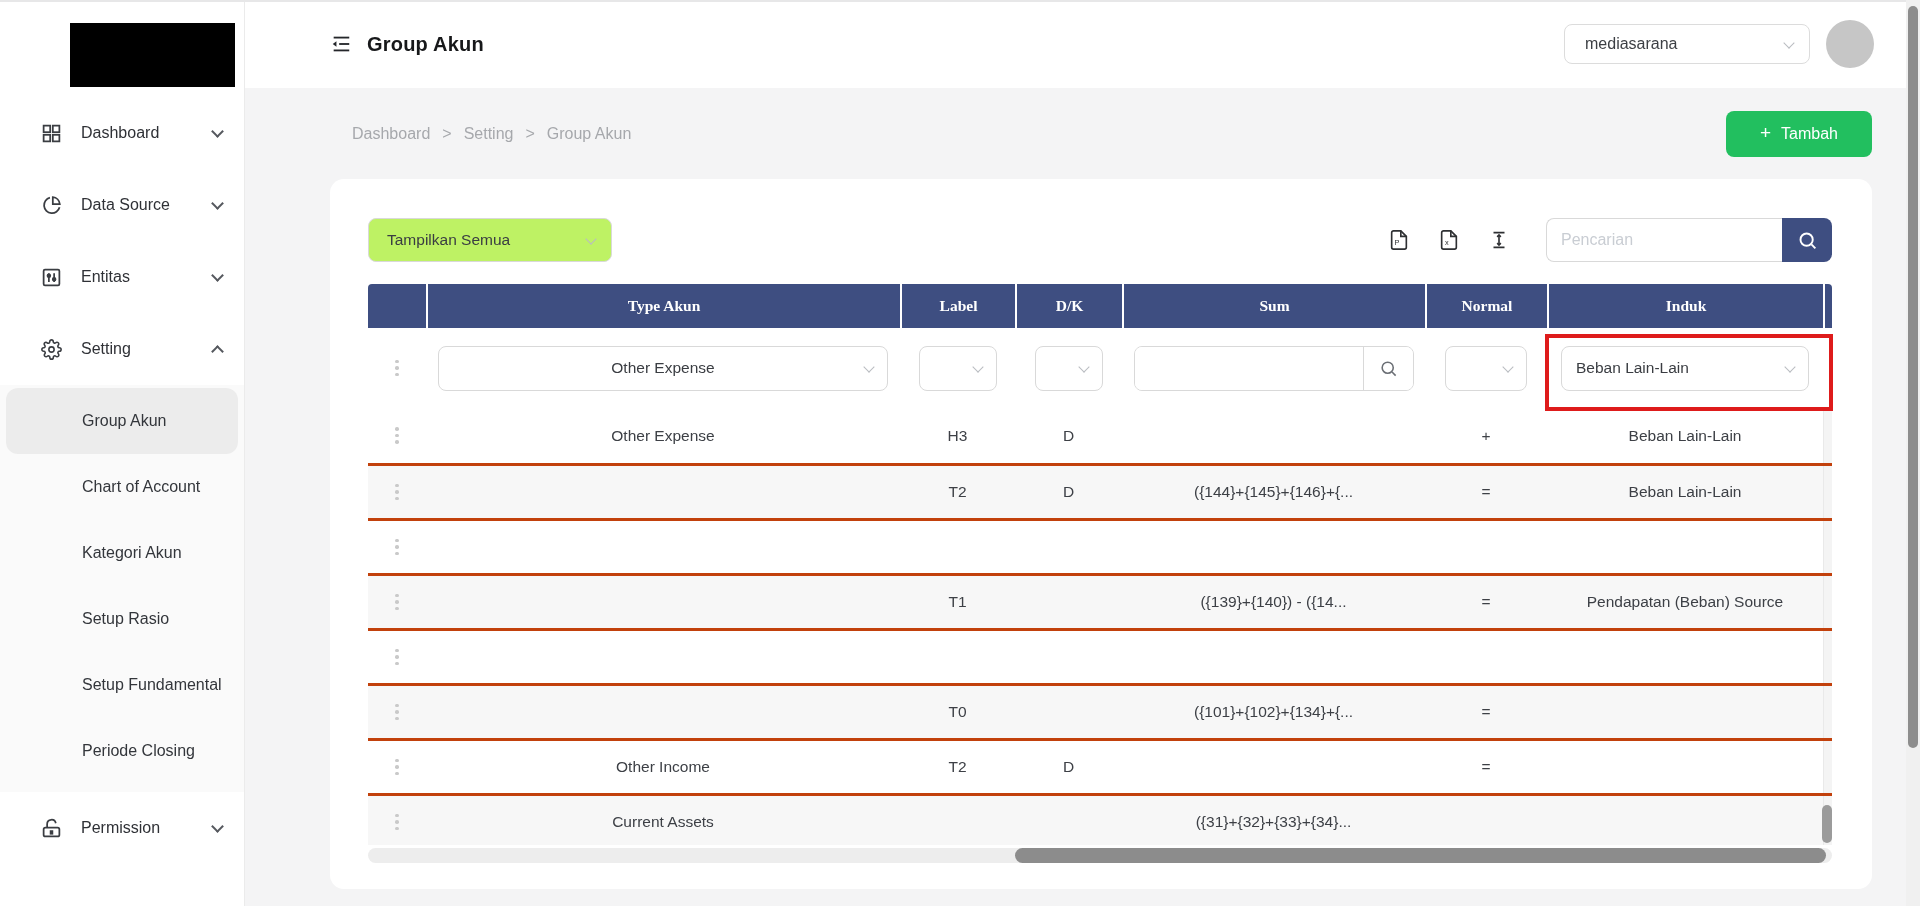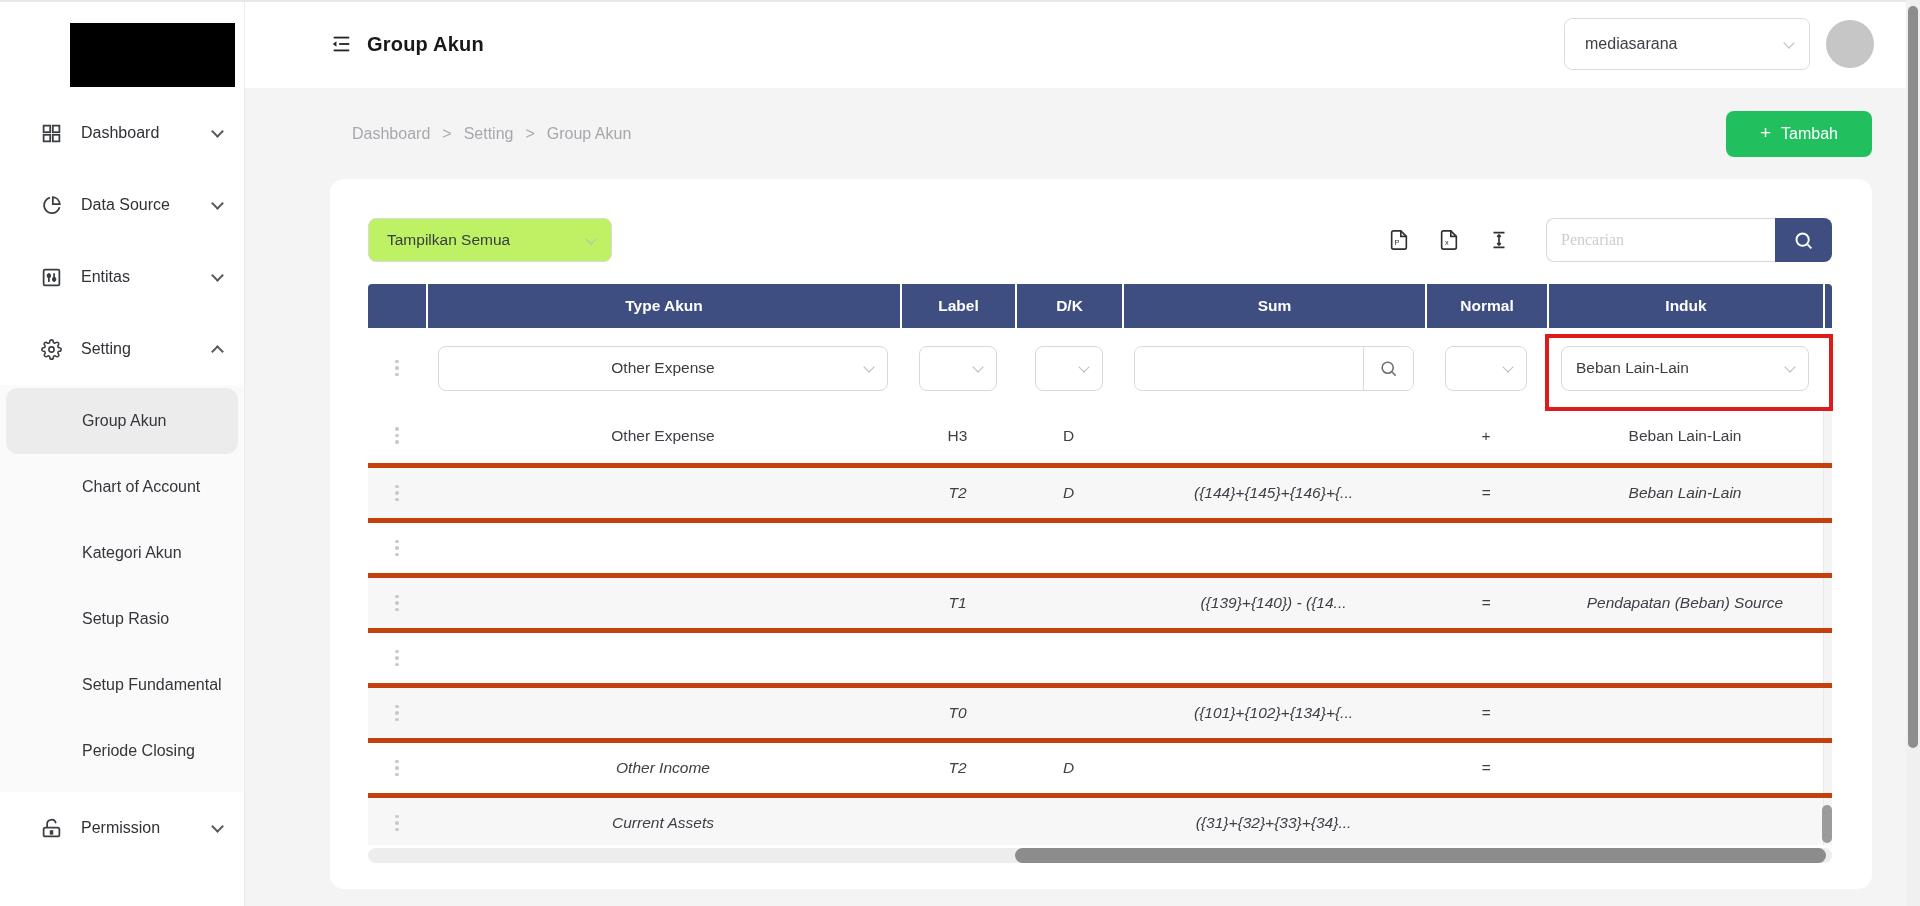--- a/index.html
+++ b/index.html
@@ -24,21 +24,21 @@
   .sub-item { height:66px; display:flex; align-items:center; padding-left:76px; font-size:16px;
               color:#33363b; cursor:pointer; margin:0 6px; border-radius:12px; }
   .sub-item.active { background:#ececec; }
 
   
   .main { position:absolute; left:245px; top:0; width:1675px; height:906px; }
   .topbar { height:88px; background:#fff; display:flex; align-items:center; padding:0 46px 0 85px; }
   .title-wrap { display:flex; align-items:center; gap:15px; }
   .page-title { font-size:20px; font-weight:700; color:#17181a; letter-spacing:.2px; }
   .topbar-right { margin-left:auto; display:flex; align-items:center; gap:16px; }
-  .company-select { width:246px; height:52px; border:1px solid #dcdcdc; border-radius:8px; background:#fff;
+  .company-select { width:246px; height:40px; border:1px solid #dcdcdc; border-radius:8px; background:#fff;
                     display:flex; align-items:center; padding:0 16px 0 20px; font-size:16px; color:#3c3f44; cursor:pointer; }
   .company-select .selchev { margin-left:auto; }
   .selchev { width:8px; height:8px; border-right:1.6px solid #b9bcc1; border-bottom:1.6px solid #b9bcc1;
              transform:rotate(45deg); margin-top:-3px; }
   .avatar { width:48px; height:48px; border-radius:50%; background:#c6c6c6; cursor:pointer; }
 
   
   .crumb-row { margin:0 48px 0 85px; height:91px; display:flex; align-items:center; justify-content:space-between; }
   .breadcrumb { display:flex; align-items:center; gap:12px; padding-left:22px; font-size:16px; color:#a6a8ac; }
   .btn-add { width:146px; height:46px; background:#22BF5F; border:none; border-radius:8px; color:#fff;
@@ -50,31 +50,31 @@
   .card { margin:0 48px 0 85px; height:710px; background:#fff; border-radius:14px;
           padding:39px 40px 0 38px; position:relative; overflow:hidden; }
   .toolbar { display:flex; align-items:center; justify-content:space-between; height:44px; margin-bottom:22px; }
   .show-select { width:244px; height:44px; border:1px solid #d9d9d9; border-radius:8px; display:flex;
                  align-items:center; padding:0 16px 0 18px; font-size:15.5px; color:#3a3d42; cursor:pointer; background:#bef264; }
   .show-select .selchev { margin-left:auto; }
   .toolbar-right { display:flex; align-items:center; }
   .tool-icon { width:24px; height:24px; color:#2e3033; margin-right:26px; cursor:pointer; display:flex; align-items:center; }
   .search-wrap { display:flex; width:286px; height:44px; margin-left:8px; }
   .search-input { flex:1; border:1px solid #d9d9d9; border-right:none; border-radius:8px 0 0 8px;
-                  padding:0 14px; font-size:16px; color:#444; outline:none; font-family:Liberation Serif, serif; }
+                  padding:0 14px; font-size:16px; color:#444; outline:none; font-family:Liberation Sans, sans-serif; }
   .search-input::placeholder { color:#c9cdd3; }
   .search-btn { width:64px; background:#3E4E81; border:none; border-radius:0 8px 8px 0; cursor:pointer;
                 display:flex; align-items:center; justify-content:center; }
 
   
   .gtable { width:1464px; }
   .thead { display:grid; grid-template-columns:58px 474px 115px 107px 303px 122px 276px 9px;
            height:44px; background:#3E4E81; border-radius:4px 4px 0 0; }
   .th { display:flex; align-items:center; justify-content:center; color:#fff; font-size:15.5px; font-weight:700; }
-  .th + .th { border-left:2px solid #fff; }
+  .th + .th { border-left:2px solid #fff;font-family:Liberation Serif, serif; }
 
   .filter-row { display:grid; grid-template-columns:58px 474px 115px 107px 303px 122px 276px 9px;
                 height:80px; align-items:center; background:#fff; }
   .sel { height:45px; border:1px solid #d9d9d9; border-radius:8px; background:#fff; display:flex;
          align-items:center; position:relative; font-size:15.5px; color:#3a3d42; cursor:pointer; }
   .sel .selchev { position:absolute; right:14px; }
   .sel.center { justify-content:center; }
   .sel.left { padding-left:14px; }
   .cellbox { display:flex; justify-content:center; align-items:center; }
   .w-type { width:450px; } .w-label { width:78px; } .w-dk { width:68px; } .w-normal { width:82px; }
@@ -84,21 +84,21 @@
              display:flex; align-items:center; justify-content:center; color:#6b6f75; }
   .induk-wrap { position:relative; width:248px; }
   .induk-wrap .sel { width:248px; }
   .red-box { position:absolute; top:-12px; left:-16px; right:-24px; bottom:-20px;
              border:4px solid #DE1B1B; pointer-events:none; z-index:5; }
 
   .tbody { height:437px; overflow:hidden; position:relative; }
   .trow { display:grid; grid-template-columns:58px 474px 115px 107px 303px 122px 276px 9px;
           height:55px; background:#fff; }
   .trow.alt { background:#f7f7f7; }
-  .trow + .trow { border-top:5px solid #c2410c;font-style:italic; }
+  .trow + .trow { border-top:3px solid #c2410c; }
   .td { display:flex; align-items:center; justify-content:center; font-size:15.5px; color:#3d4046;
         white-space:nowrap; overflow:hidden; }
   .gut { border-left:1px solid #e9e9e9; background:#f4f4f4; height:100%; }
   .dots { display:flex; flex-direction:column; gap:3px; align-items:center; justify-content:center; cursor:grab; width:100%; height:100%; }
   .dots i { width:3.5px; height:3.5px; border-radius:50%; background:#c9c9c9; }
 
   .v-thumb { position:absolute; right:0; top:397px; width:10px; height:38px; background:#9b9b9b; border-radius:5px; z-index:6; cursor:pointer; }
 
   .h-scroll { margin-top:3px; width:1464px; height:15px; background:#ededed; border-radius:8px; position:relative; }
   .h-thumb { position:absolute; left:44.2%; top:0; height:15px; width:55.4%; background:#8c8c8c; border-radius:8px; cursor:pointer; }

